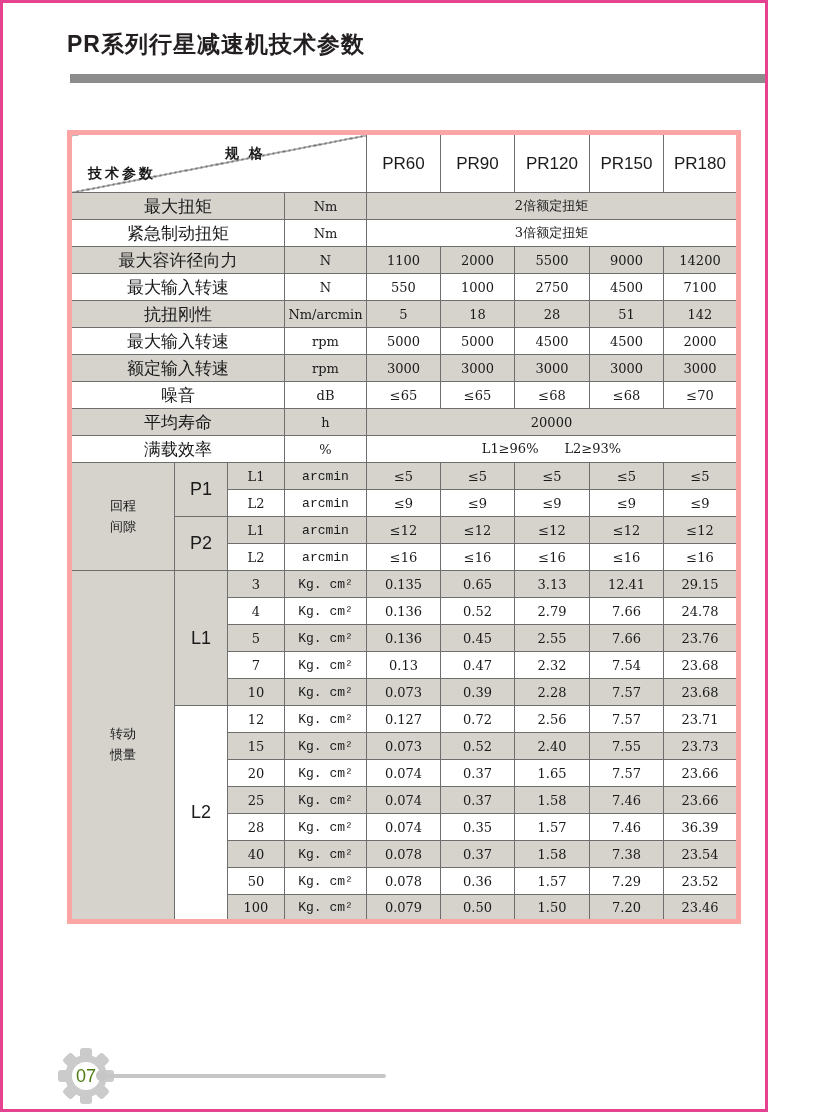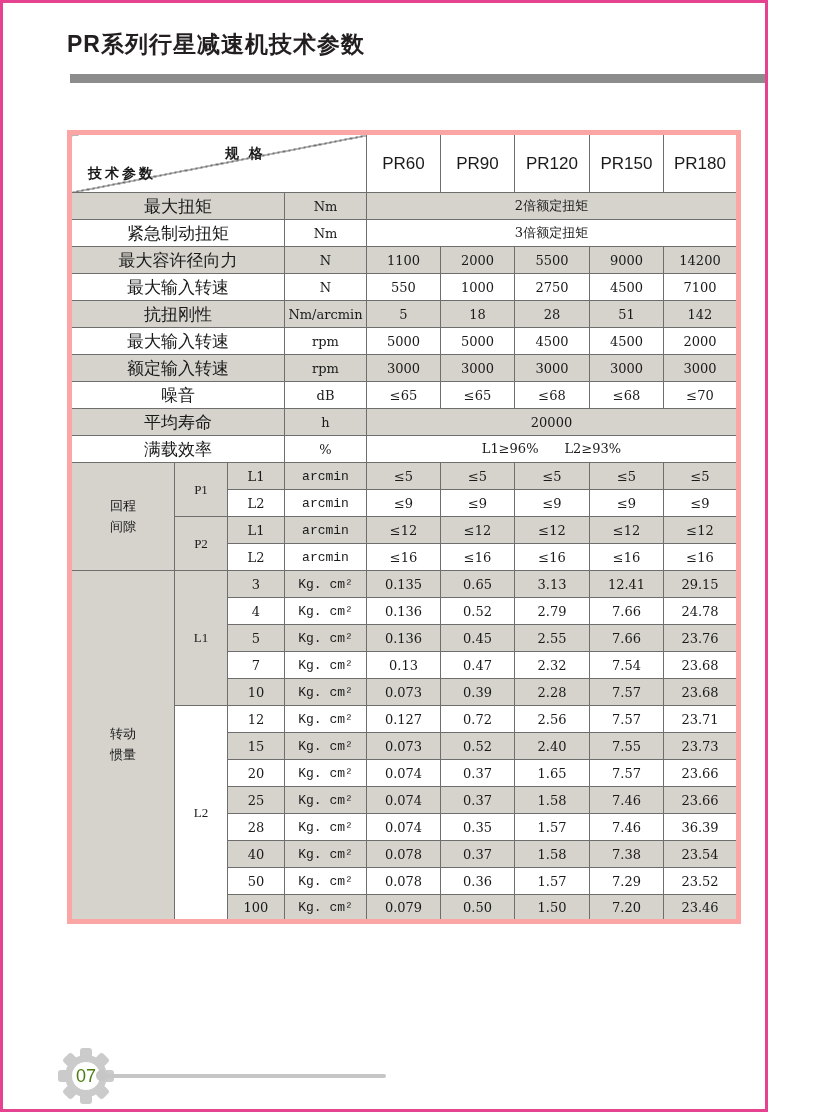--- a/index.html
+++ b/index.html
@@ -28,21 +28,21 @@
   }
   thead th { height:60px; background:#fff; font-weight:normal; }
   tbody td { height:27px; }
   .model { font-family:"Liberation Sans", sans-serif; font-size:17px; }
   .n  { font-family:"Liberation Sans", sans-serif; font-size:17px; }
   .u, .v, .r { font-family:"DejaVu Serif", serif; font-size:13px; }
   .m  { font-family:"Liberation Mono", monospace; font-size:13px;text-align:center; }
   .st { font-family:"DejaVu Serif", serif; font-size:13px; }
   tr.g td { background:#d6d3cd; }
   td.lbl { background:#fff; font-family:"Liberation Sans", sans-serif; font-size:13px; white-space:pre-line; line-height:1.6;margin-top:16px; }
-  td.stl { background:#fff; font-family:Liberation Serif, serif; font-size:13px; }
+  td.stl { background:#fff; font-family:Liberation Sans, sans-serif; font-size:18px; }
   .corner {
     position:relative;
     background-image:linear-gradient(to bottom right,
       transparent calc(50% - 0.7px), #6e6e6e calc(50% - 0.7px),
       #6e6e6e calc(50% + 0.7px), transparent calc(50% + 0.7px));
   }
   .corner .spec  { position:absolute; top:10px;  left:52%;  font-size:14px; font-weight:bold; letter-spacing:3px; }
   .corner .param { position:absolute; bottom:9px; left:16px; font-size:14px; font-weight:bold; letter-spacing:3px; }
   .gear-wrap { position:absolute; left:54px; top:1044px; width:58px; height:58px; }
   .gear-num {

